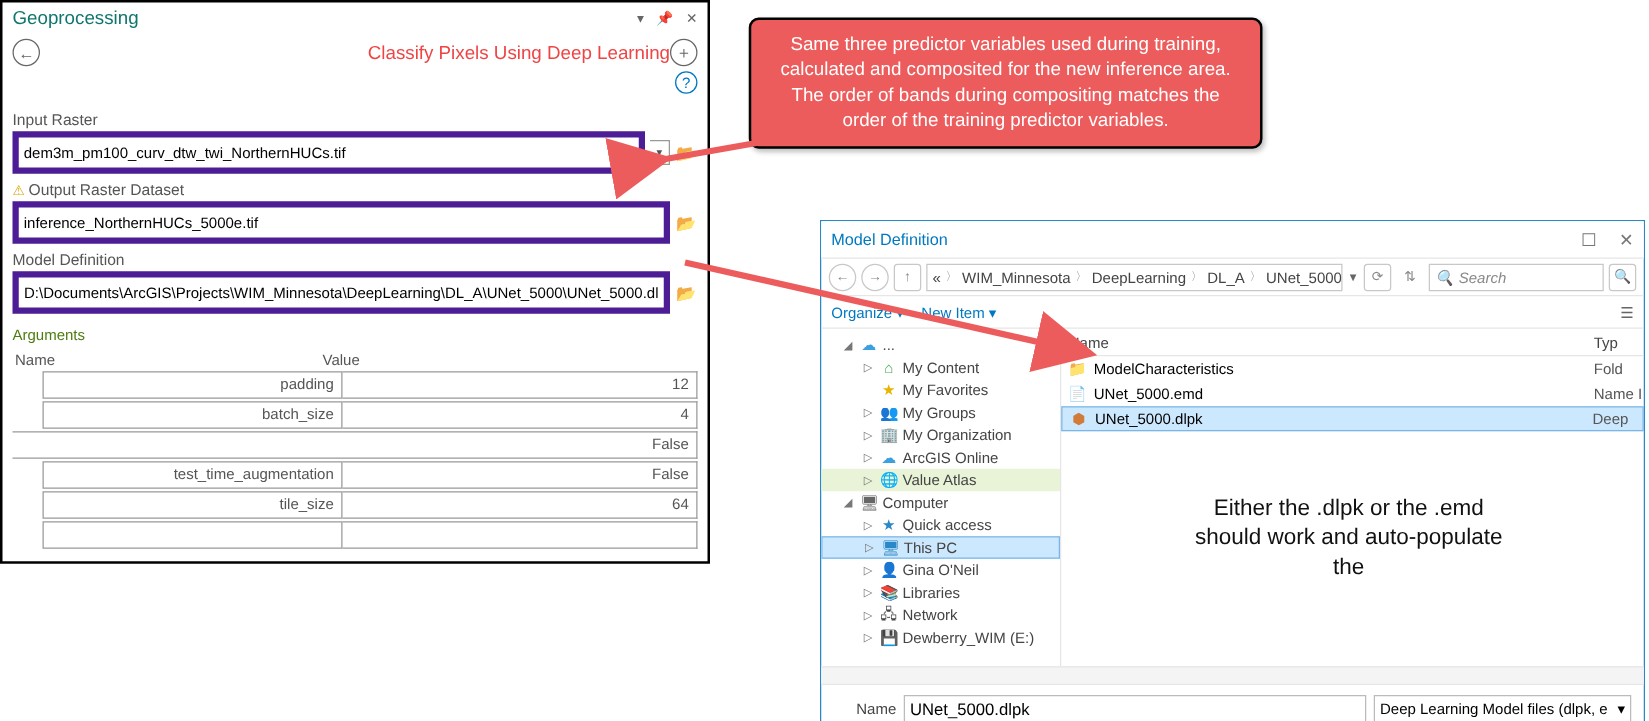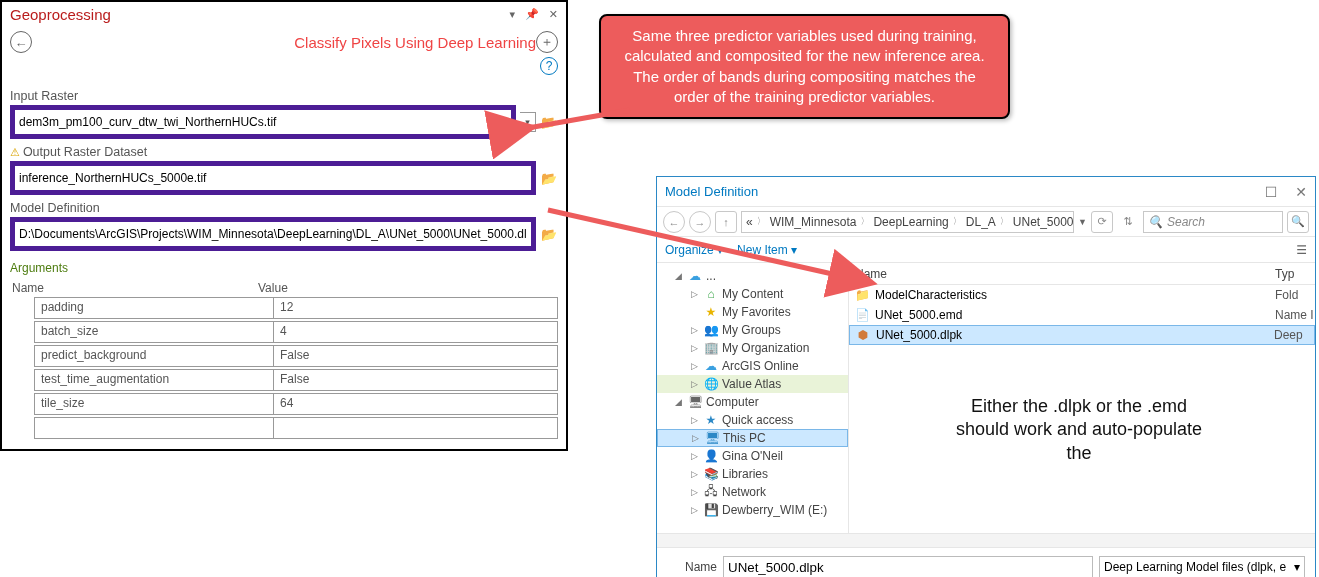--- a/index.html
+++ b/index.html
@@ -1,42 +1,42 @@
 <!DOCTYPE html>
 <html><head>
 <meta charset="utf-8">
 <style>
   * { box-sizing: border-box; font-family: "Segoe UI", Tahoma, sans-serif; }
   body { margin: 0; width: 1319px; height: 577px; background: #fff; position: relative; }
 
   
   .gp-pane { position: absolute; left: 0; top: 0; width: 568px; border: 2px solid #000; background: #fff; padding: 4px 8px 10px 8px; }
   .gp-title-row { display: flex; align-items: center; gap: 8px; }
-  .gp-title { color: #b91c1c; font-size: 15px; flex: 1; }
+  .gp-title { color: #0f766e; font-size: 15px; flex: 1; }
   .winctrl { display: flex; gap: 10px; font-size: 11px; color: #666; }
   .winctrl span { cursor: pointer; }
   .gp-tool-row { display: flex; align-items: center; margin-top: 8px; }
   .circle-btn { width: 22px; height: 22px; border: 1.5px solid #666; border-radius: 50%; display: flex; align-items: center; justify-content: center; font-size: 13px; color: #666; cursor: pointer; }
   .gp-tool-title { flex: 1; text-align: right; font-size: 15px; color: #ef4444; }
   .help-circle { width: 18px; height: 18px; border: 1.5px solid #0079c1; border-radius: 50%; color: #0079c1; display: flex; align-items: center; justify-content: center; font-size: 12px; }
   .gp-tabs { display: flex; gap: 18px; border-bottom: 1px solid #ccc; margin-top: 8px; }
   .gp-tab { font-size: 13px; color: #555; padding: 4px 0; cursor: pointer; }
   .gp-tab.active { border-bottom: 2px solid #0079c1; color: #222; }
   .gp-body { padding-top: 8px; font-size: 12.5px; color: #555; }
   .field-label { margin-top: 6px; }
   .warn::before { content: "⚠"; color: #d9a300; font-size: 11px; margin-right: 3px; }
   .field-row { display: flex; gap: 4px; align-items: center; margin-top: 2px; }
   .gp-input { flex: 1; height: 34px; border: 5px solid #4c1d95; padding: 0 4px; font-size: 12px; }
   .dd-arrow { width: 16px; height: 20px; border: 1px solid #999; border-left: none; display: flex; align-items: center; justify-content: center; font-size: 9px; color: #555; }
   .folder-icon { width: 18px; height: 18px; display: flex; align-items: center; justify-content: center; font-size: 13px; color: #d9a300; cursor: pointer; }
   .args-head { display: flex; margin-top: 6px; }
   .args-head div { font-size: 12px; color: #555; }
   .args-head .col-n { width: 248px; padding-left: 2px; }
   .args-head .col-v { flex: 1; }
-  .args-row { display: flex; margin-top: 2px; }
+  .args-row { display: flex; margin-top: 2px; text-align: right; }
   .args-row .cell { border: 1px solid #999; height: 22px; padding: 2px 6px; font-size: 12px; }
   .args-row .cell.n { width: 240px; margin-left: 24px; }
   .args-row .cell.v { flex: 1; border-left: none; }
   .args-lead { font-size: 12px; color: #4d7c0f; margin-top: 10px; }
 
   
   .md-dlg { position: absolute; left: 656px; top: 176px; width: 660px; border: 1.5px solid #2b88c6; background: #fff; font-size: 12px; }
   .md-titlebar { background: #fff; border-bottom: 1px solid #e6e6e6; display: flex; align-items: center; height: 30px; padding: 0 8px; }
   .md-title { color: #0079c1; font-size: 13px; flex: 1; }
   .md-winbtn { display: flex; gap: 18px; color: #777; font-size: 14px; }
@@ -135,21 +135,20 @@
 
     <div class="args-row">
       <div class="cell n">padding</div>
       <div class="cell v">12</div>
     </div>
     <div class="args-row">
       <div class="cell n">batch_size</div>
       <div class="cell v">4</div>
     </div>
     <div class="args-row">
-      <div class="cell n">predict_background</div>
       <div class="cell v">False</div>
     </div>
     <div class="args-row">
       <div class="cell n">test_time_augmentation</div>
       <div class="cell v">False</div>
     </div>
     <div class="args-row">
       <div class="cell n">tile_size</div>
       <div class="cell v">64</div>
     </div>

